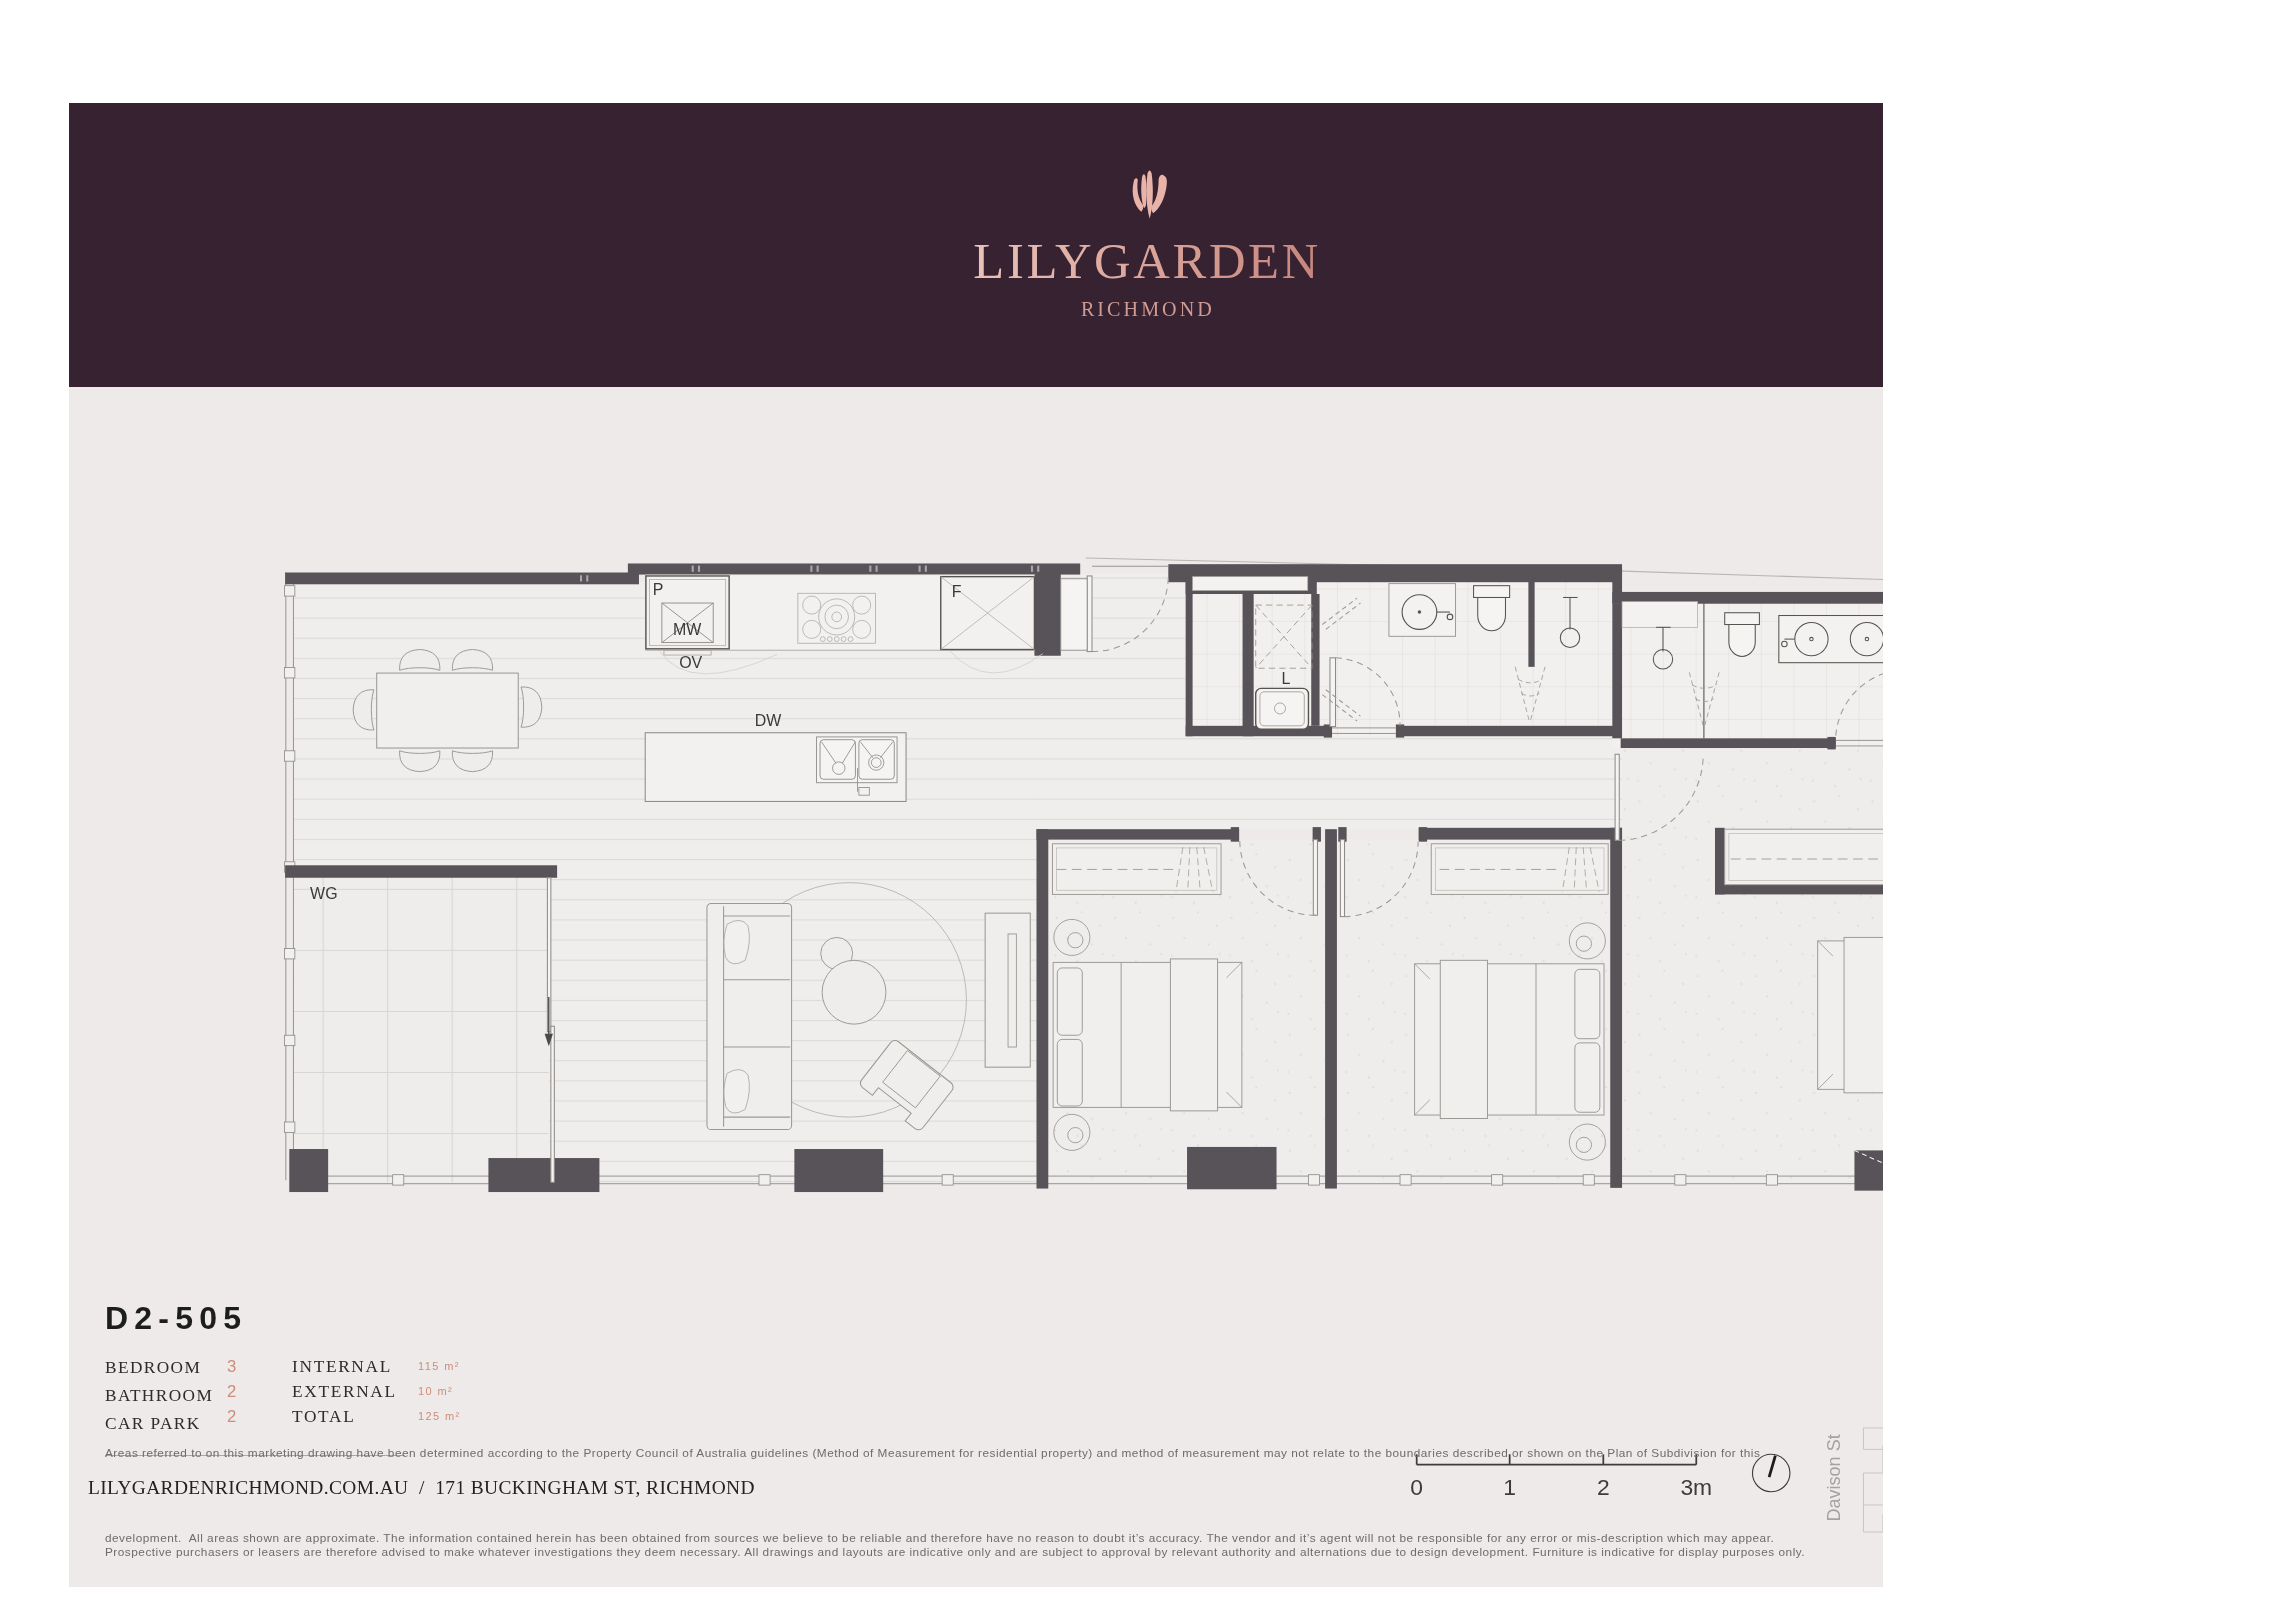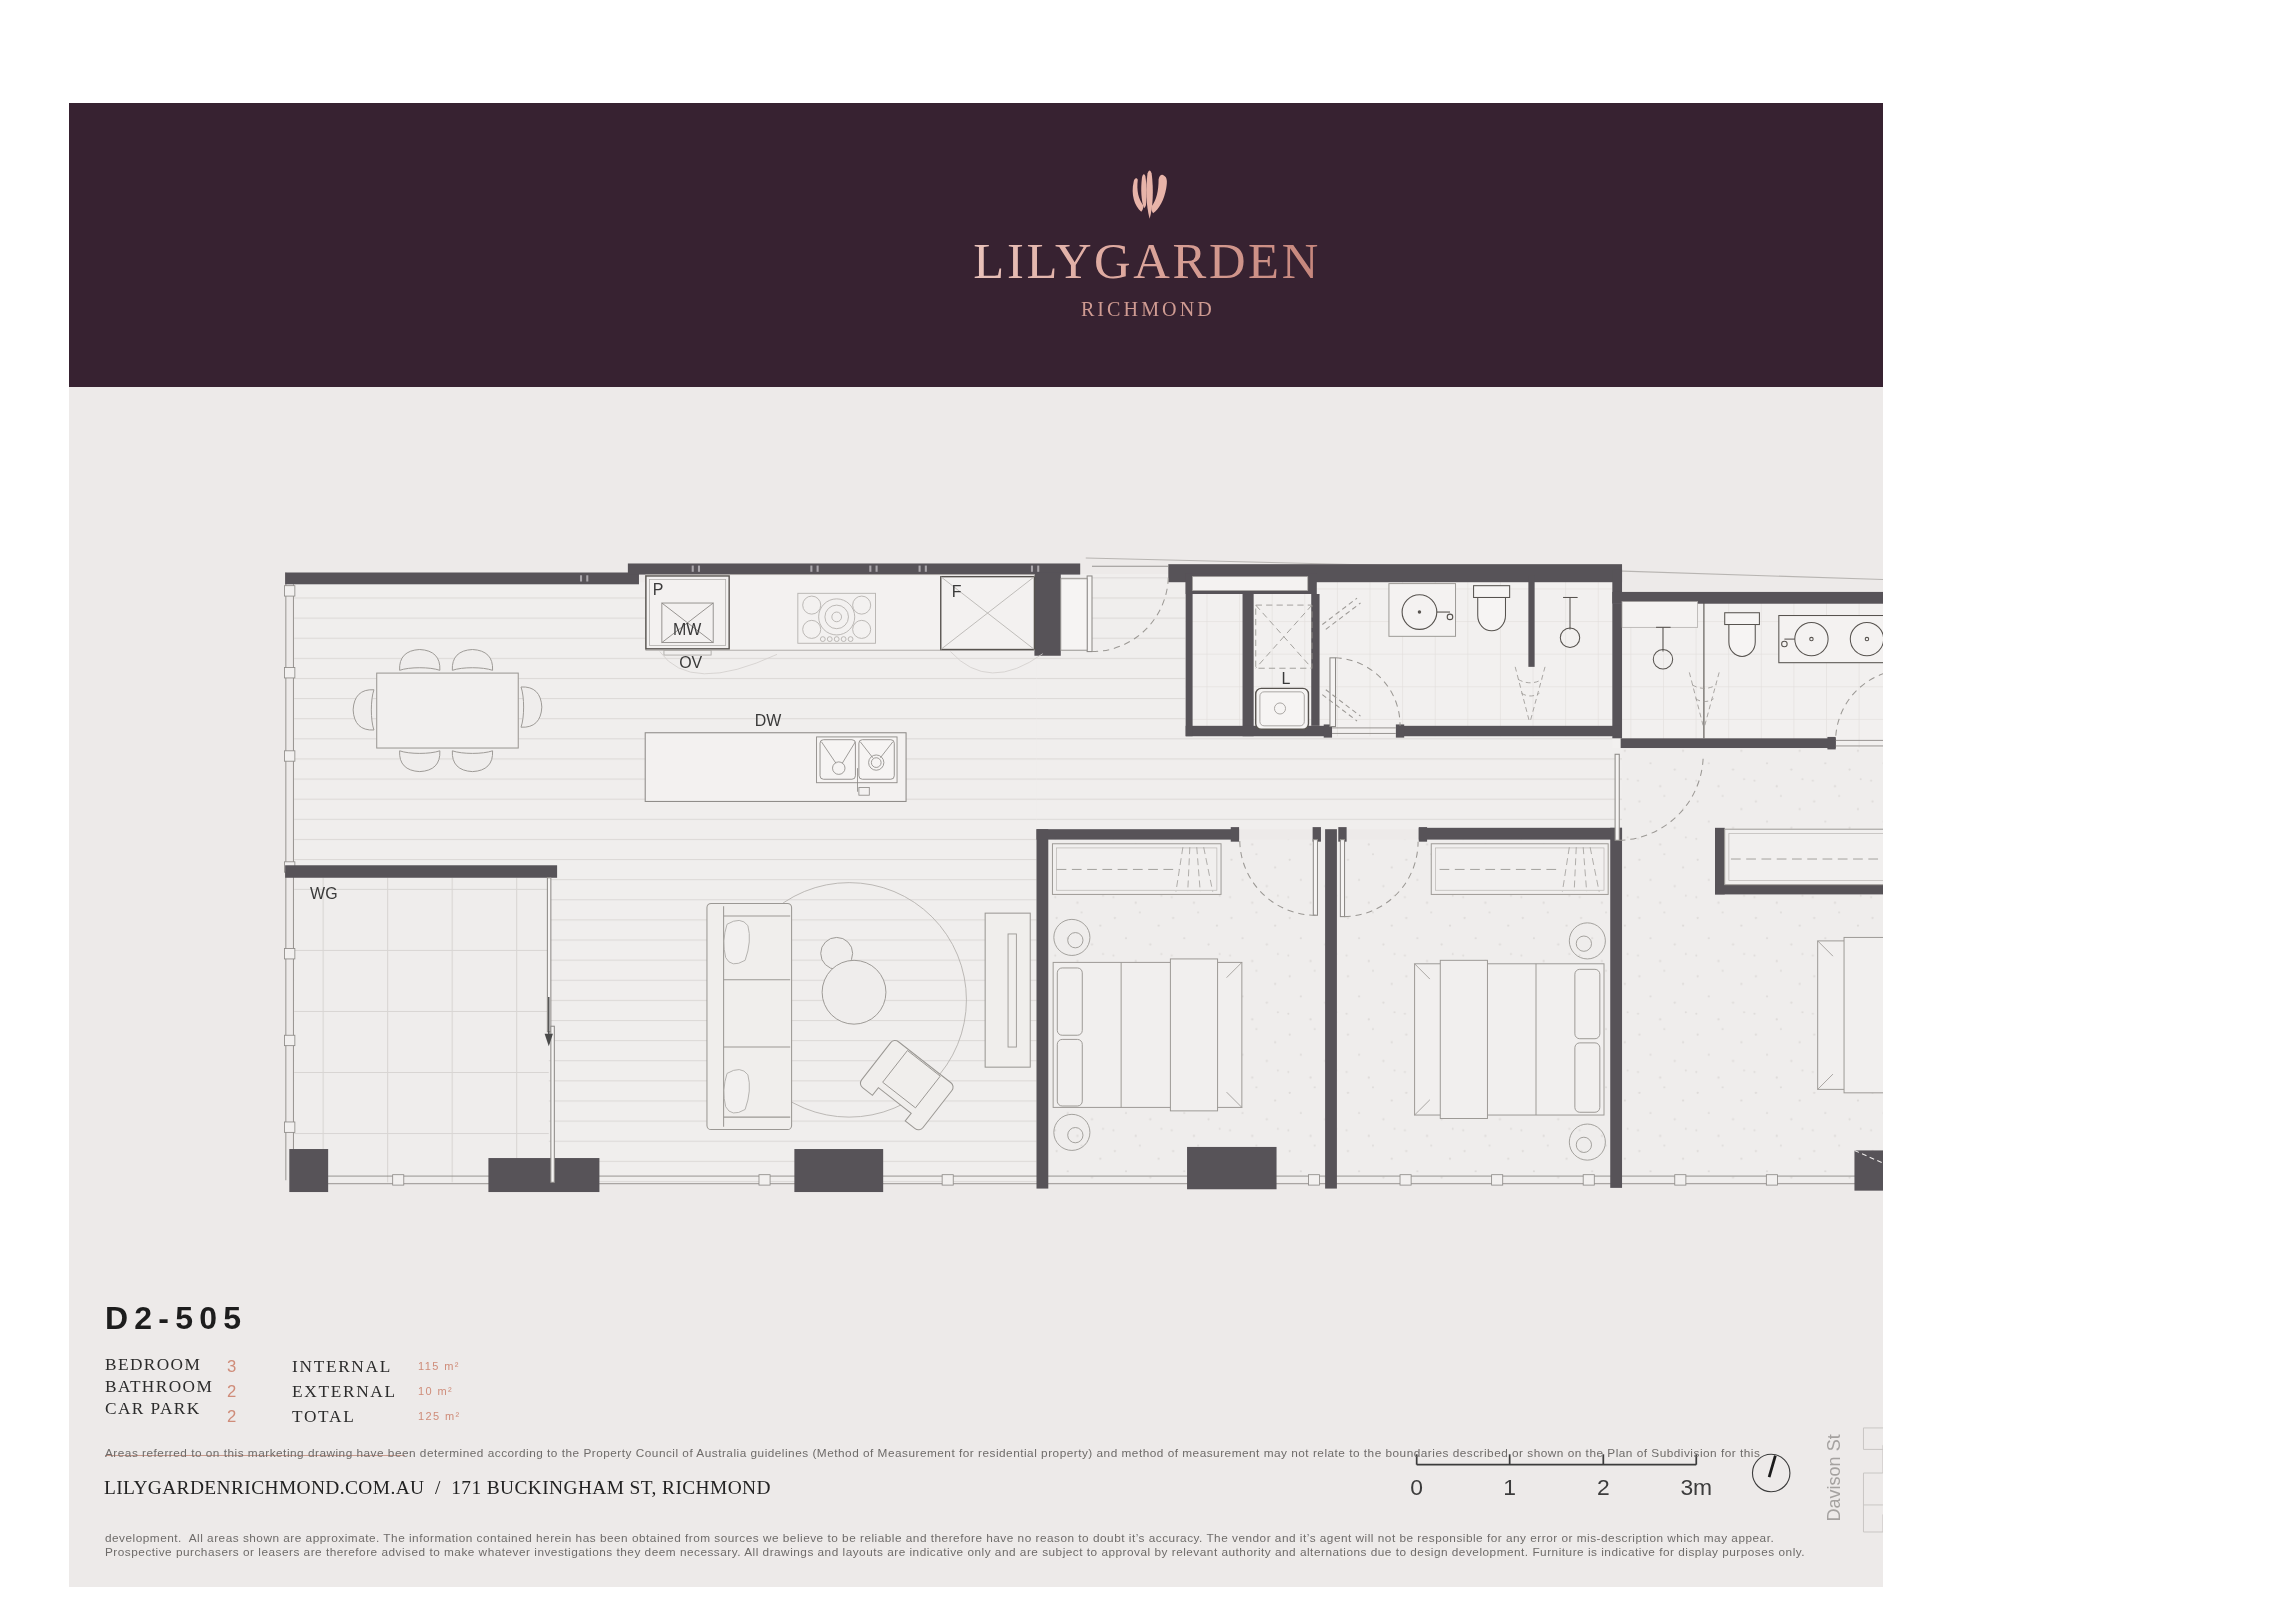--- a/index.html
+++ b/index.html
@@ -585,29 +585,29 @@
 
 <text x="2652" y="2081" font-family="Liberation Sans, sans-serif" font-size="26" fill="#a5a2a0" text-anchor="middle" transform="rotate(-90 2652 2081)">Davison St</text>
 
 <text x="3095" y="2080" font-family="Liberation Sans, sans-serif" font-size="26" fill="#a5a2a0" text-anchor="middle" transform="rotate(90 3095 2080)">Burnley St</text>
 
 <text x="2865" y="2203" font-family="Liberation Sans, sans-serif" font-size="26" fill="#a19e9c" text-anchor="middle">Buckingham St</text>
 </svg>
 
 <div style="position:absolute;left:105px;top:1266px;font-size:32px;font-weight:bold;letter-spacing:6.2px;color:#1d1d1d;">D2-505</div>
 
-<div style="position:absolute;left:105px;top:1320px;font-family:'Liberation Serif',serif;font-size:17.3px;letter-spacing:1.4px;color:#2c2c2c;line-height:22px;">BEDROOM<br>BATHROOM<br>CAR PARK</div>
+<div style="position:absolute;left:105px;top:1320px;font-family:'Liberation Serif',serif;font-size:17.3px;letter-spacing:1.4px;color:#2c2c2c;line-height:28px;">BEDROOM<br>BATHROOM<br>CAR PARK</div>
 
 <div style="position:absolute;left:227px;top:1320px;font-size:16.7px;letter-spacing:1.4px;color:#cf8c79;line-height:25px;">3<br>2<br>2</div>
 
 <div style="position:absolute;left:292px;top:1320px;font-family:'Liberation Serif',serif;font-size:17.3px;letter-spacing:1.7px;color:#2c2c2c;line-height:25px;">INTERNAL<br>EXTERNAL<br>TOTAL</div>
 
 <div style="position:absolute;left:418px;top:1320px;font-size:11px;letter-spacing:1.4px;color:#cf8c79;line-height:25px;">115&nbsp;m²<br>10&nbsp;m²<br>125&nbsp;m²</div>
 
 <div style="position:absolute;left:105px;top:1421px;width:300px;height:1.4px;background:#cb9c8e;"></div>
 
-<div style="position:absolute;left:104px;top:1443px;font-family:'Liberation Serif',serif;font-size:19.4px;letter-spacing:0.4px;color:#222222;">LILYGARDENRICHMOND.COM.AU&nbsp; /&nbsp; 171 BUCKINGHAM ST, RICHMOND</div>
+<div style="position:absolute;left:88px;top:1443px;font-family:'Liberation Serif',serif;font-size:19.4px;letter-spacing:0.4px;color:#222222;">LILYGARDENRICHMOND.COM.AU&nbsp; /&nbsp; 171 BUCKINGHAM ST, RICHMOND</div>
 
 <div class="disc" style="top:1412px;">Areas referred to on this marketing drawing have been determined according to the Property Council of Australia guidelines (Method of Measurement for residential property) and method of measurement may not relate to the boundaries described or shown on the Plan of Subdivision for this</div>
 <div class="disc" style="top:1511px;">Prospective purchasers or leasers are therefore advised to make whatever investigations they deem necessary. All drawings and layouts are indicative only and are subject to approval by relevant authority and alternations due to design development. Furniture is indicative for display purposes only.</div>
 <div class="disc" style="top:1497px;">development.&nbsp; All areas shown are approximate. The information contained herein has been obtained from sources we believe to be reliable and therefore have no reason to doubt it’s accuracy. The vendor and it’s agent will not be responsible for any error or mis-description which may appear.</div>
 </div>
 
 
 </body></html>

